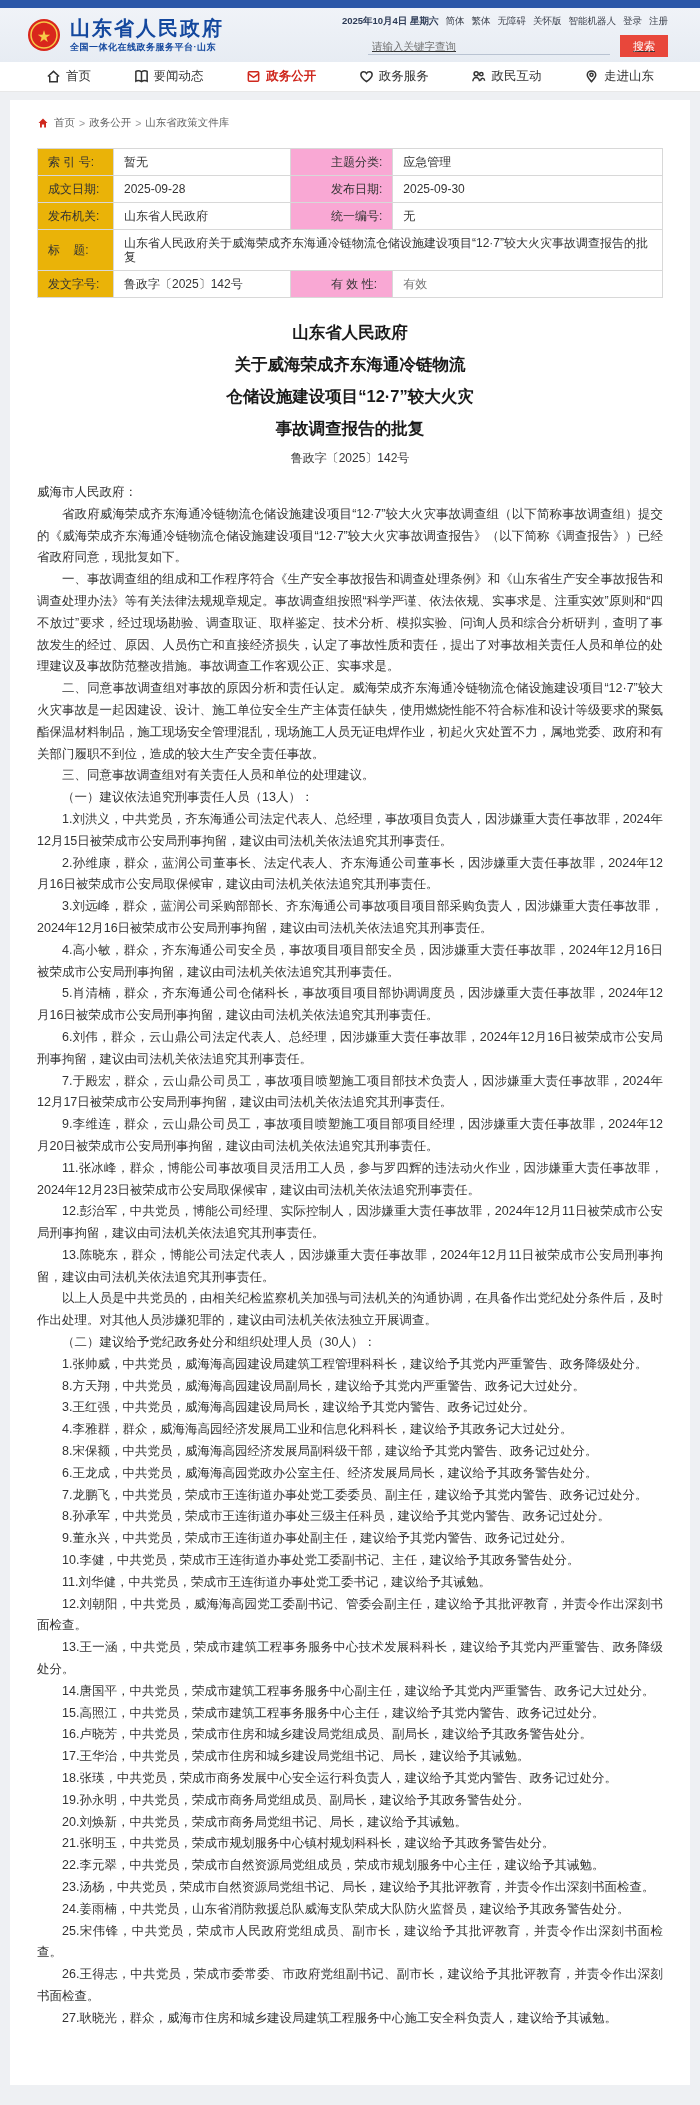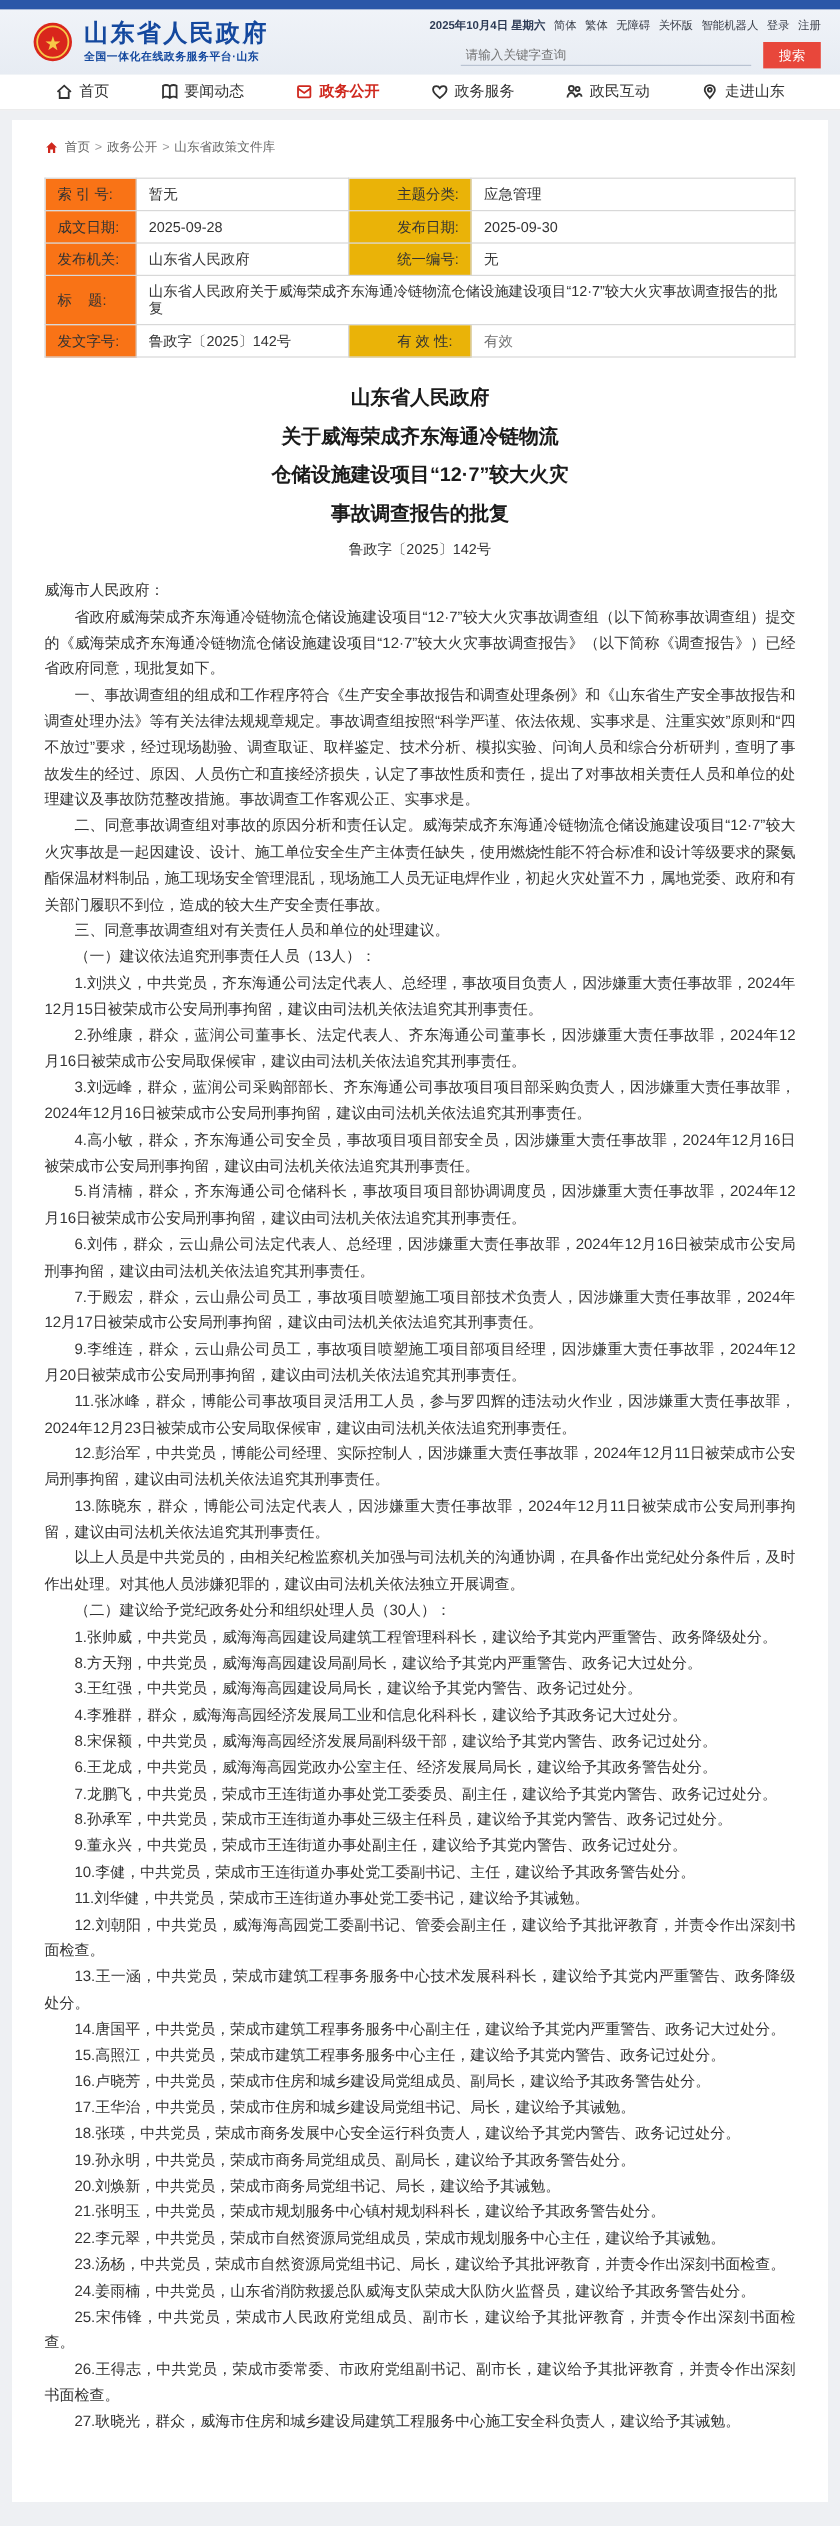--- a/index.html
+++ b/index.html
@@ -19,25 +19,25 @@
     background:linear-gradient(#f0f3f8,#e7ecf3);
     position:relative;
     display:flex;
     align-items:center;
   }
   .logo-block { display:flex; align-items:center; margin-left:26px; }
   .emblem { width:36px; height:36px; }
   .logo-text { margin-left:8px; }
   .site-name { font-size:20px; font-weight:bold; color:#14489e; letter-spacing:2px; line-height:22px; }
   .site-sub { font-size:9px; font-weight:bold; color:#14489e; margin-top:2px; letter-spacing:0.5px; }
-  .header-right { position:absolute; right:16px; top:7px; width:300px; }
+  .header-right { position:absolute; right:32px; top:7px; width:300px; }
   .top-links { display:flex; justify-content:flex-end; font-size:9.5px; color:#3a3f4a; white-space:nowrap; }
   .top-links .date { color:#2c3a55; font-weight:bold; }
   .top-links span { margin-left:7px; cursor:pointer; }
-  .search-row { display:flex; align-items:center; margin-top:7px; }
+  .search-row { display:flex; align-items:center; margin-top:7px;text-decoration:underline; }
   .search-input {
     flex:1; border:none; outline:none; background:transparent;
     border-bottom:1px solid #b9c3d2; font-size:10.5px; padding:2px 4px; color:#666;
     font-family:"Liberation Sans", sans-serif;
   }
   .search-btn {
     background:#e8473b; color:#fff; border:none; font-size:11px;
     padding:3.5px 13px; margin-left:10px; cursor:pointer;
     font-family:"Liberation Sans", sans-serif;
   }
@@ -67,23 +67,23 @@
 
   
   .breadcrumb { display:flex; align-items:center; font-size:10.5px; color:#666; margin:2px 0 18px 0; }
   .breadcrumb svg { width:12px; height:12px; fill:#cf281e; margin-right:5px; }
   .breadcrumb .crumb { cursor:pointer; }
   .breadcrumb .sep { margin:0 4px; color:#999; }
 
   
   table.meta { width:100%; border-collapse:collapse; font-size:12px; color:#333; }
   table.meta td { border:1px solid #d8d8d8; padding:6px 10px; line-height:14px; }
-  table.meta td.lbl { background:#f97316; width:76px; white-space:pre; }
+  table.meta td.lbl { background:#eab308; width:76px; white-space:pre; }
   table.meta td.val1 { width:177px; }
-  table.meta td.lbl2 { background:#eab308; width:89px; white-space:pre;padding-left:40px; }
+  table.meta td.lbl2 { background:#f9a8d4; width:89px; white-space:pre;padding-left:40px; }
   .valid-red { color:#737373; }
 
   
   .doc-title { text-align:center; font-weight:bold; font-size:16.5px; line-height:32px; color:#1a1a1a; margin-top:18px; }
   .doc-number { text-align:center; font-size:12px; color:#333; margin-top:6px; }
 
   
   .doc-body { margin-top:15px; font-size:12.5px; line-height:21.8px; text-align:justify; color:#333; }
   .doc-body p { margin:0; text-indent:2em; }
   .doc-body p:first-child { text-indent:0; }

